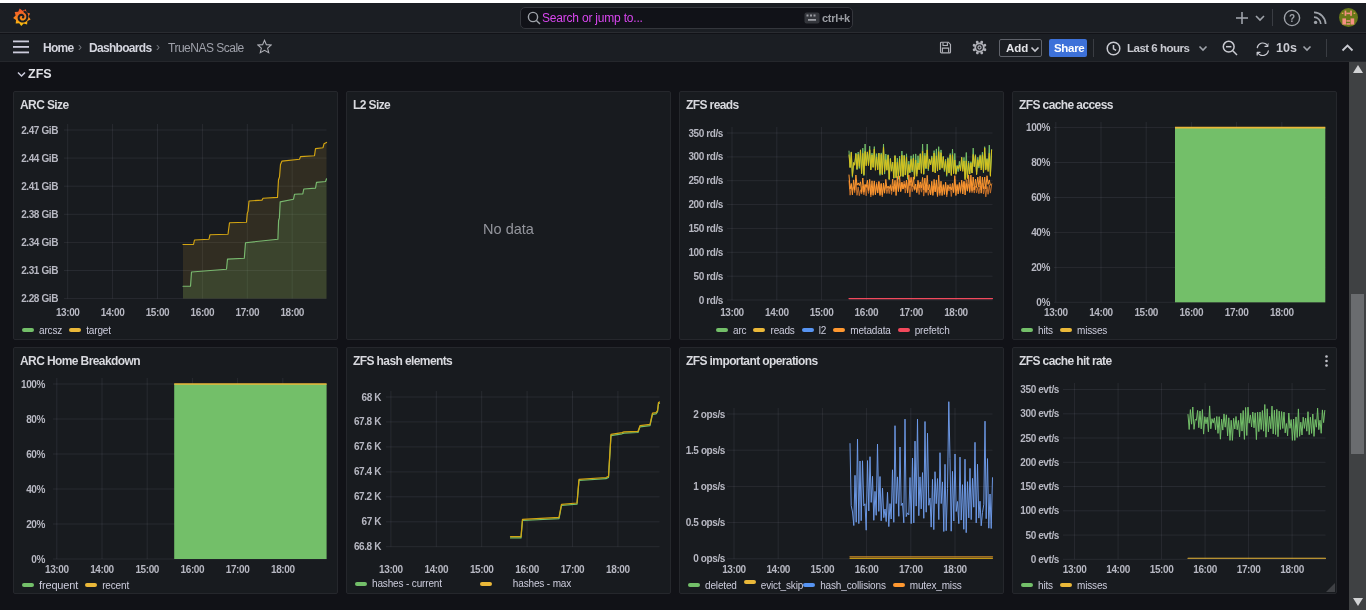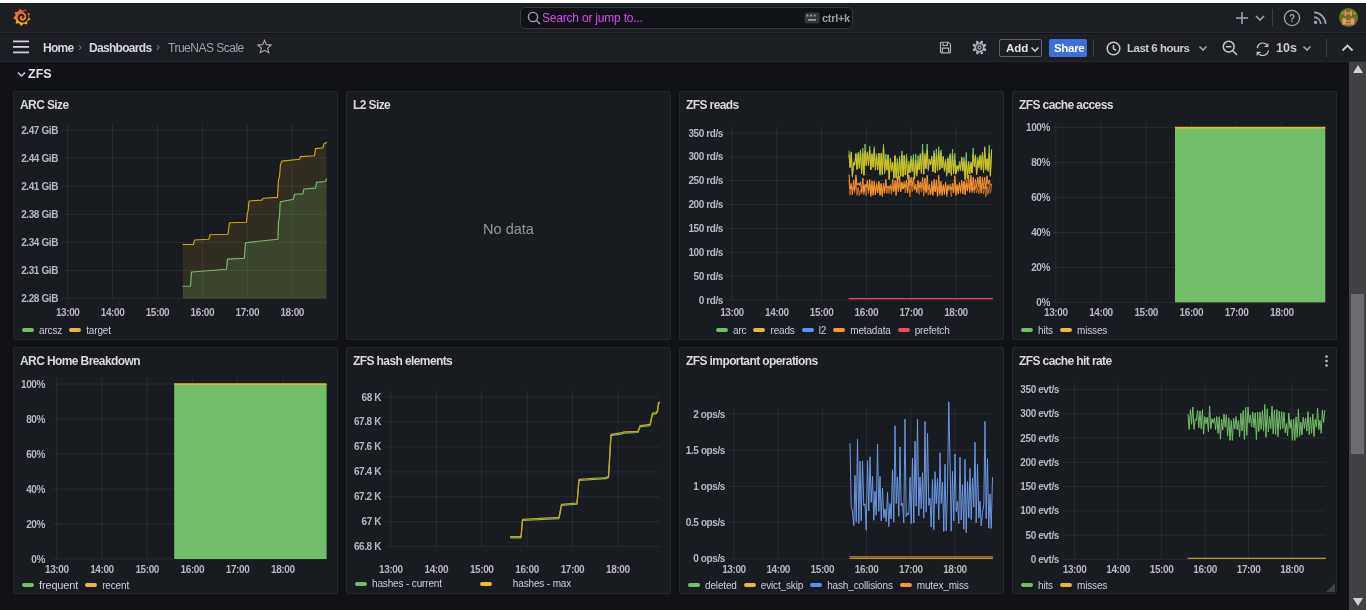--- a/index.html
+++ b/index.html
@@ -205,21 +205,21 @@
       <span style="color:#ccccdc;font-size:10px;letter-spacing:-0.15px;margin-left:16px;">hashes - max</span>
     </span>
   </div>
 <div style="position:absolute;left:679px;top:347px;width:325.0px;height:247px;background:#181b1f;border:1px solid #25272c;border-radius:2px;"></div>
 <div style="position:absolute;left:686px;top:354px;font-size:12px;font-weight:bold;letter-spacing:-0.6px;color:#d8d9de;">ZFS important operations</div>
 <div style="position:absolute;left:688px;top:578px;height:14px;display:flex;align-items:center;white-space:nowrap;">
     <span style="display:inline-flex;align-items:center;margin-right:7px;">
       <span style="width:12px;height:4px;border-radius:2px;background:#73bf69;margin-right:5px;"></span>
       <span style="color:#ccccdc;font-size:10px;letter-spacing:-0.15px;">deleted</span>
     </span>
-    <span style="display:inline-flex;align-items:center;margin-right:7px;">
+    <span style="display:inline-flex;align-items:flex-start;">
       <span style="width:12px;height:4px;border-radius:2px;background:#eab839;margin-right:5px;"></span>
       <span style="color:#ccccdc;font-size:10px;letter-spacing:-0.15px;">evict_skip</span>
     </span>
     <span style="display:inline-flex;align-items:center;margin-right:7px;">
       <span style="width:12px;height:4px;border-radius:2px;background:#5794f2;margin-right:5px;"></span>
       <span style="color:#ccccdc;font-size:10px;letter-spacing:-0.15px;">hash_collisions</span>
     </span>
     <span style="display:inline-flex;align-items:center;margin-right:7px;">
       <span style="width:12px;height:4px;border-radius:2px;background:#ff9830;margin-right:5px;"></span>
       <span style="color:#ccccdc;font-size:10px;letter-spacing:-0.15px;">mutex_miss</span>

